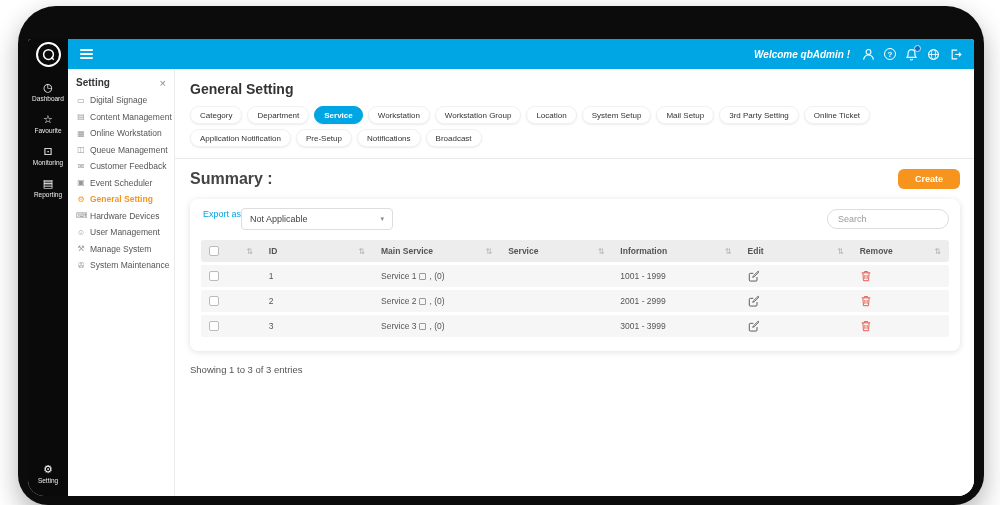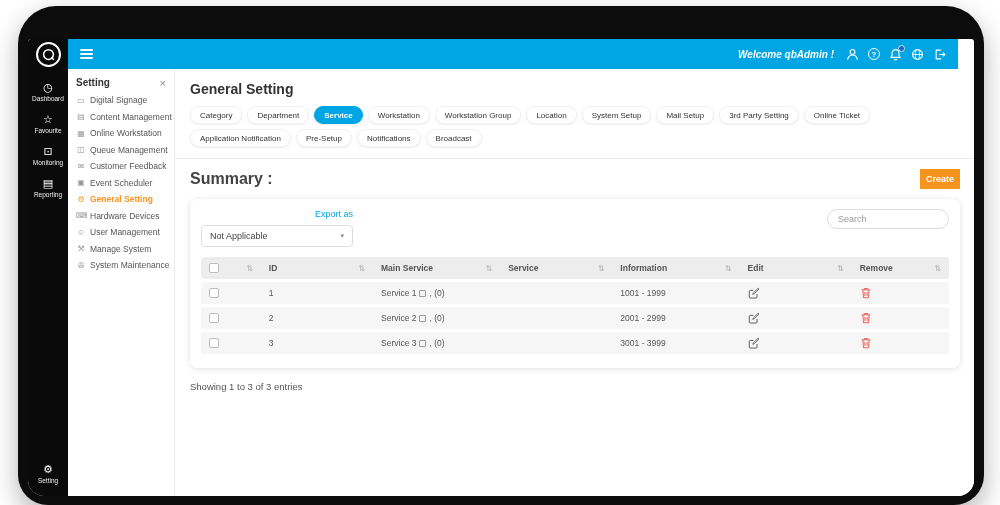--- a/index.html
+++ b/index.html
@@ -18,21 +18,21 @@
     display:flex;flex-direction:column;align-items:center;padding:3px 0 8px;}
   .logo{width:25px;height:25px;border-radius:50%;border:2px solid #fff;margin-bottom:14px;
     display:flex;align-items:center;justify-content:center;}
   .logo svg{width:15px;height:15px;}
   .rail-item{display:flex;flex-direction:column;align-items:center;margin-bottom:11px;cursor:pointer;}
   .rail-ico{font-size:11px;line-height:13px;color:#fff;}
   .rail-lbl{font-size:6.5px;margin-top:1px;color:#eee;white-space:nowrap;}
   .rail-bottom{margin-top:auto;margin-bottom:4px;}
 
   
-  .topbar{position:absolute;left:40px;right:16px;top:0;height:30px;background:#00A5E3;
+  .topbar{position:absolute;left:40px;right:0;top:0;height:30px;background:#00A5E3;
     display:flex;align-items:center;padding:0 12px;}
   .burger{width:13px;display:flex;flex-direction:column;gap:2.6px;cursor:pointer;}
   .burger i{display:block;height:1.8px;background:#fff;border-radius:1px;}
   .tb-right{margin-left:auto;display:flex;align-items:center;gap:9px;}
   .welcome{color:#fff;font-size:10px;font-style:italic;font-weight:bold;margin-right:3px;}
   .tb-ico{width:13px;height:13px;display:block;cursor:pointer;}
   .help{width:12px;height:12px;border:1.2px solid #fff;border-radius:50%;color:#fff;
     font-size:8px;font-weight:bold;display:flex;align-items:center;justify-content:center;cursor:pointer;}
   .bell-wrap{position:relative;display:block;}
   .badge{position:absolute;top:-3px;right:-3px;width:7px;height:7px;border-radius:50%;
@@ -55,27 +55,27 @@
     padding:12px 14px 0 15px;overflow:hidden;}
   .page-title{font-size:14px;font-weight:bold;color:#333;}
   .tabs{display:flex;flex-wrap:wrap;gap:5px;margin-top:9px;}
   .pill{font-size:8px;color:#333;background:#fff;border:1px solid #f1f1f1;border-radius:10px;
     padding:3.5px 9px;box-shadow:0 1px 2px rgba(0,0,0,.08);cursor:pointer;white-space:nowrap;}
   .pill.active{background:#00A5E3;border-color:#00A5E3;color:#fff;font-weight:bold;}
   .divider{height:1px;background:#e9e9e9;margin:11px -14px 0 -15px;}
   .summary-row{display:flex;align-items:center;margin-top:10px;}
   .summary-label{font-size:16px;font-weight:bold;color:#444;}
   .create-btn{margin-left:auto;background:#F7941D;border:none;color:#fff;font-size:9px;
-    font-weight:bold;border-radius:0;padding:5px 6px;cursor:pointer;
+    font-weight:bold;border-radius:6px;padding:5px 17px;cursor:pointer;
     font-family:"Liberation Sans","DejaVu Sans",sans-serif;}
 
   .card{margin-top:10px;background:#fff;border-radius:8px;box-shadow:0 1px 6px rgba(0,0,0,.12);
     padding:9px 11px 11px;}
   .card-top{display:flex;align-items:flex-start;}
-  .export-col{display:flex;flex-direction:column;align-items:flex-end;}
+  .export-col{display:flex;flex-direction:row;}
   .export-label{font-size:9px;color:#00A5E3;margin:1px 0 6px 2px;cursor:pointer;}
   .select{width:152px;height:22px;border:1px solid #ddd;border-radius:4px;background:#fff;
     display:flex;align-items:center;padding:0 8px;font-size:9px;color:#444;cursor:pointer;}
   .select .chev{margin-left:auto;color:#888;font-size:7px;}
   .search{margin-left:auto;width:122px;height:20px;border:1px solid #ddd;border-radius:10px;
     padding:0 10px;font-size:9px;color:#333;outline:none;margin-top:1px;
     font-family:"Liberation Sans","DejaVu Sans",sans-serif;}
   .search::placeholder{color:#9a9a9a;}
 
   .table{margin-top:10px;}

